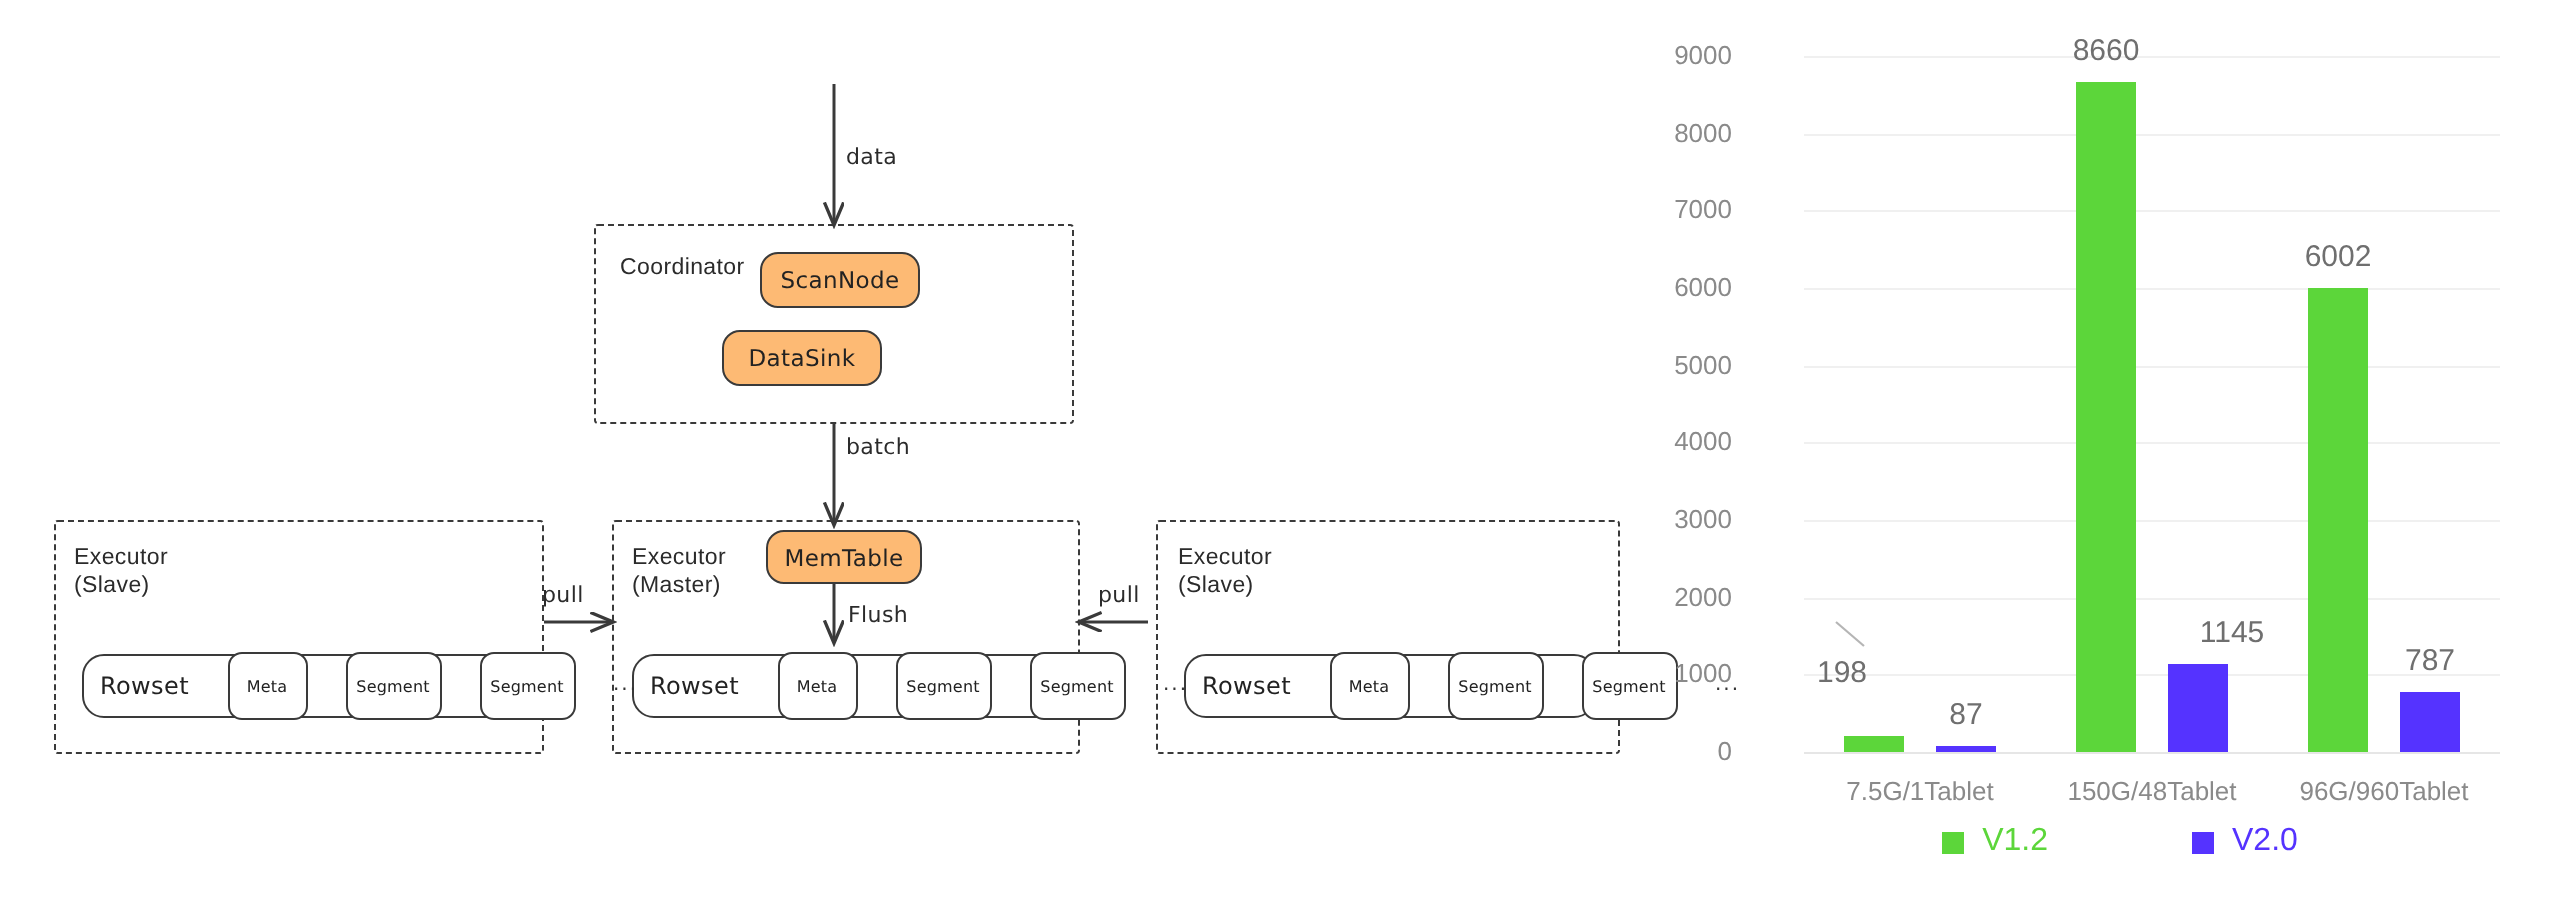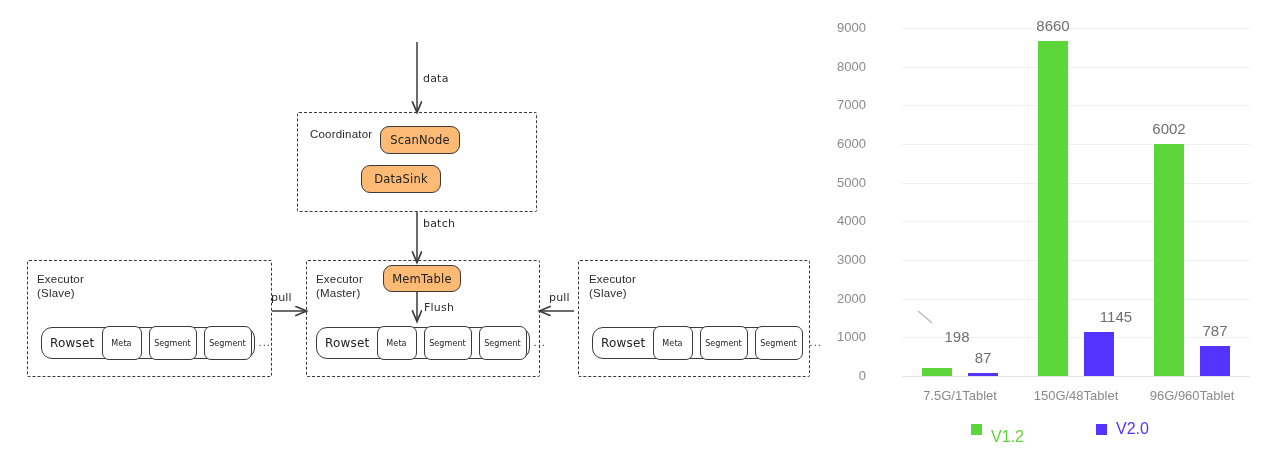--- a/index.html
+++ b/index.html
@@ -24,21 +24,21 @@
   .rbox{
     position:absolute;box-sizing:border-box;
     border:1.5px solid #3a3a3a;border-radius:9px;background:#fdba74;
     display:flex;align-items:center;justify-content:center;
     font-family:"DejaVu Sans",sans-serif;font-size:11.5px;color:#222;
     letter-spacing:.2px;white-space:nowrap;
   }
   .rowset-wrap{
     position:absolute;box-sizing:border-box;border:1.5px solid #3a3a3a;
     border-radius:11px;background:#fff;display:flex;align-items:center;
-    padding:0 8px;gap:7px;
+    padding:0 8px;gap:19px;
   }
   .rowset-label{
     font-family:"DejaVu Sans",sans-serif;font-size:12px;color:#222;
     letter-spacing:.2px;white-space:nowrap;
   }
   .chip{
     box-sizing:border-box;border:1.3px solid #3a3a3a;border-radius:7px;
     background:#fff;height:34px;display:flex;align-items:center;
     justify-content:center;font-family:"DejaVu Sans",sans-serif;
     font-size:8px;color:#222;white-space:nowrap;padding:0 6px;
@@ -175,42 +175,42 @@
         <div class="ytick" style="top: 154.667px;">5000</div>
         <div class="gridline" style="top: 116px;"></div>
         <div class="ytick" style="top: 116px;">6000</div>
         <div class="gridline" style="top: 77.3333px;"></div>
         <div class="ytick" style="top: 77.3333px;">7000</div>
         <div class="gridline" style="top: 38.6667px;"></div>
         <div class="ytick" style="top: 38.6667px;">8000</div>
         <div class="gridline" style="top: 0px;"></div>
         <div class="ytick" style="top: 0px;">9000</div>
         <div class="bar v12" style="left: 20px; width: 30px; height: 7.656px; background: rgb(92, 214, 58);"></div>
-        <div class="dlabel" style="left: 19px; top: 300.344px; margin-left: 36px;">198</div>
+        <div class="dlabel" style="left: 19px; top: 300.344px;">198</div>
         <div class="bar v20" style="left: 66px; width: 30px; height: 3.364px; background: rgb(85, 51, 255);"></div>
         <div class="dlabel" style="left: 81px; top: 320.636px;">87</div>
         <div class="xlabel" style="left: 58px; top: 360px;">7.5G/1Tablet</div>
         <div class="bar v12" style="left: 136px; width: 30px; height: 334.853px; background: rgb(92, 214, 58);"></div>
         <div class="dlabel" style="left: 151px; top: -10.8533px;">8660</div>
         <div class="bar v20" style="left: 182px; width: 30px; height: 44.2733px; background: rgb(85, 51, 255);"></div>
         <div class="dlabel" style="left: 214px; top: 279.727px;">1145</div>
         <div class="xlabel" style="left: 174px; top: 360px;">150G/48Tablet</div>
         <div class="bar v12" style="left: 252px; width: 30px; height: 232.077px; background: rgb(92, 214, 58);"></div>
         <div class="dlabel" style="left: 267px; top: 91.9227px;">6002</div>
         <div class="bar v20" style="left: 298px; width: 30px; height: 30.4307px; background: rgb(85, 51, 255);"></div>
         <div class="dlabel" style="left: 313px; top: 293.569px;">787</div>
         <div class="xlabel" style="left: 290px; top: 360px; text-align: center;">96G/960Tablet</div>
       </div>
     <svg class="leader">
       <line x1="92" y1="323" x2="78" y2="311" stroke="#b5b5b5" stroke-width="1.1"></line>
     </svg>
     <div class="legend" id="legend">
         <div class="lg-item">
           <span class="lg-swatch" style="background: rgb(92, 214, 58);"></span>
-          <span class="lg-text" style="color: rgb(92, 214, 58); margin-top: 16px;">V1.2</span>
+          <span class="lg-text" style="color: rgb(92, 214, 58);">V1.2</span>
         </div>
         <div class="lg-item">
           <span class="lg-swatch" style="background: rgb(85, 51, 255);"></span>
           <span class="lg-text" style="color: rgb(85, 51, 255);">V2.0</span>
         </div>
       </div>
   </div>
 
 </div>
 

